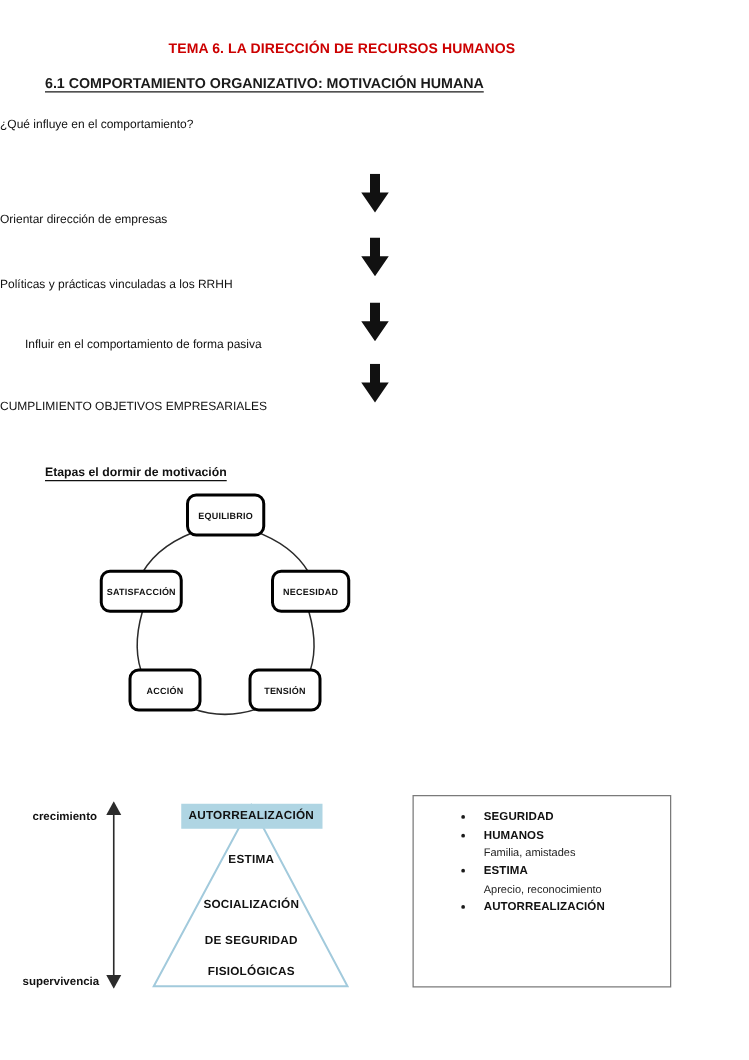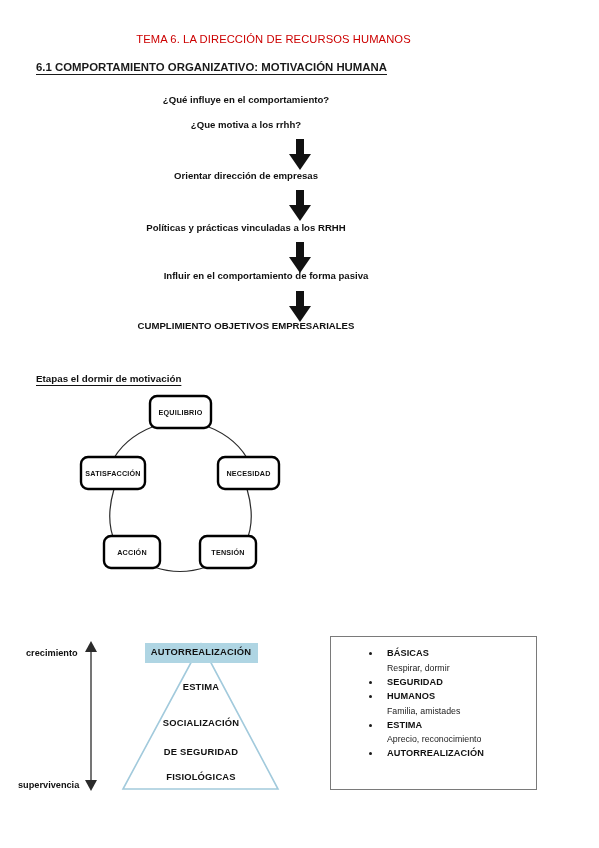--- a/index.html
+++ b/index.html
@@ -20,43 +20,42 @@
   }
 
   
   .doc-title {
     position: absolute;
     left: 0;
     top: 33px;
     width: 547px;
     text-align: center;
     font-size: 11.2px;
-    font-weight: normal;
+    font-weight: bold;
     color: #CC0000;
     letter-spacing: 0.1px;
   }
   .section-heading {
     position: absolute;
     left: 36px;
     top: 61px;
     font-size: 11.4px;
     font-weight: bold;
     color: #1a1a1a;
     text-decoration: underline;
     text-underline-offset: 2.5px;
   }
 
   
   .flow-line {
     position: absolute;
     width: 492px;
     left: 0;
-    text-align: center;
     font-size: 9.6px;
-    font-weight: bold;
+    font-weight: normal;
     color: #111111;
   }
   .flow-arrow {
     position: absolute;
     left: 50%;
     transform: translateX(-50%);
   }
 
   
   .cycle-heading {
@@ -193,21 +192,20 @@
 </style>
 </head>
 <body>
 
 <div id="page">
 
   <div class="doc-title">TEMA 6. LA DIRECCIÓN DE RECURSOS HUMANOS</div>
   <div class="section-heading">6.1 COMPORTAMIENTO ORGANIZATIVO: MOTIVACIÓN HUMANA</div>
 
   <div class="flow-line" style="top:94px;">¿Qué influye en el comportamiento?</div>
-  <div class="flow-line" style="top:119px;">¿Que motiva a los rrhh?</div>
 
   <svg class="flow-arrow" style="top:139px;" width="26" height="32" viewBox="0 0 26 32">
     <polygon points="9,0 17,0 17,15 24,15 13,31 2,15 9,15" fill="#111111"></polygon>
   </svg>
 
   <div class="flow-line" style="top:170px;">Orientar dirección de empresas</div>
 
   <svg class="flow-arrow" style="top:190px;" width="26" height="32" viewBox="0 0 26 32">
     <polygon points="9,0 17,0 17,15 24,15 13,31 2,15 9,15" fill="#111111"></polygon>
   </svg>
@@ -279,25 +277,20 @@
   <div id="autorrealizacion-highlight"></div>
 
   <div class="pyramid-level-label" style="left:101px; top:646px;">AUTORREALIZACIÓN</div>
   <div class="pyramid-level-label" style="left:101px; top:681px;">ESTIMA</div>
   <div class="pyramid-level-label" style="left:101px; top:717px;">SOCIALIZACIÓN</div>
   <div class="pyramid-level-label" style="left:101px; top:746px;">DE SEGURIDAD</div>
   <div class="pyramid-level-label" style="left:101px; top:771px;">FISIOLÓGICAS</div>
 
   <div id="needs-box">
     <ul id="needs-list">
-      <li>
-        <span class="bullet-dot"></span>
-        <span class="need-title">BÁSICAS</span>
-        <span class="need-desc">Respirar, dormir</span>
-      </li>
       <li>
         <span class="bullet-dot"></span>
         <span class="need-title">SEGURIDAD</span>
       </li>
       <li>
         <span class="bullet-dot"></span>
         <span class="need-title">HUMANOS</span>
         <span class="need-desc">Familia, amistades</span>
       </li>
       <li>

